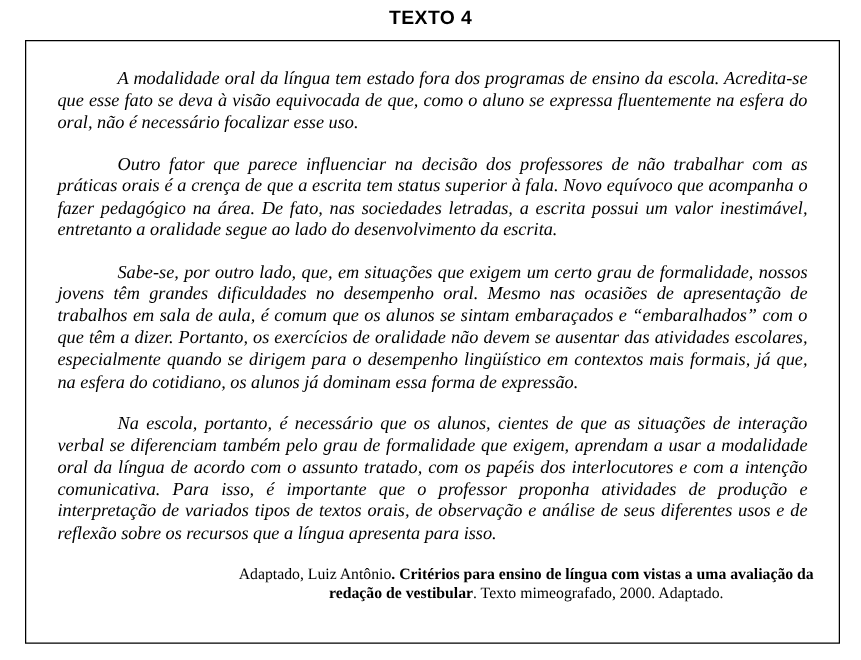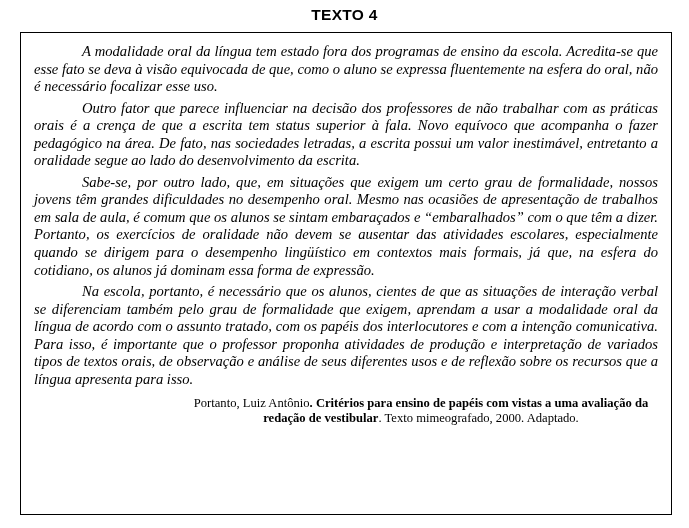--- a/index.html
+++ b/index.html
@@ -41,21 +41,21 @@
     padding: 6px 9px 4px 9px;
   }
   .body-text {
     font-style: italic;
     font-size: 14.6px;
     line-height: 17.55px;
     text-align: justify;
     text-justify: inter-word;
   }
   .body-text p {
-    margin: 4px;
+    margin: 16px;
     text-indent: 48px;
     font-style: italic;
   }
   .source {
     margin-top: 8px;
     font-style: normal;
     font-size: 12.6px;
     line-height: 15px;
     text-align: center;
     padding-left: 150px;
@@ -74,18 +74,18 @@
   <div class="text-box">
 
     <div class="body-text">
       <p>A modalidade oral da língua tem estado fora dos programas de ensino da escola. Acredita-se que esse fato se deva à visão equivocada de que, como o aluno se expressa fluentemente na esfera do oral, não é necessário focalizar esse uso.</p>
       <p>Outro fator que parece influenciar na decisão dos professores de não trabalhar com as práticas orais é a crença de que a escrita tem status superior à fala. Novo equívoco que acompanha o fazer pedagógico na área. De fato, nas sociedades letradas, a escrita possui um valor inestimável, entretanto a oralidade segue ao lado do desenvolvimento da escrita.</p>
       <p>Sabe-se, por outro lado, que, em situações que exigem um certo grau de formalidade, nossos jovens têm grandes dificuldades no desempenho oral. Mesmo nas ocasiões de apresentação de trabalhos em sala de aula, é comum que os alunos se sintam embaraçados e “embaralhados” com o que têm a dizer. Portanto, os exercícios de oralidade não devem se ausentar das atividades escolares, especialmente quando se dirigem para o desempenho lingüístico em contextos mais formais, já que, na esfera do cotidiano, os alunos já dominam essa forma de expressão.</p>
       <p>Na escola, portanto, é necessário que os alunos, cientes de que as situações de interação verbal se diferenciam também pelo grau de formalidade que exigem, aprendam a usar a modalidade oral da língua de acordo com o assunto tratado, com os papéis dos interlocutores e com a intenção comunicativa. Para isso, é importante que o professor proponha atividades de produção e interpretação de variados tipos de textos orais, de observação e análise de seus diferentes usos e de reflexão sobre os recursos que a língua apresenta para isso.</p>
     </div>
 
     <div class="source">
-      <span>Portanto, Luiz Antônio</span><span class="bold">. Critérios para ensino de papéis com vistas a uma avaliação da redação de vestibular</span><span>. Texto mimeografado, 2000. Adaptado.</span>
+      <span>Adaptado, Luiz Antônio</span><span class="bold">. Critérios para ensino de língua com vistas a uma avaliação da redação de vestibular</span><span>. Texto mimeografado, 2000. Adaptado.</span>
     </div>
 
   </div>
 
 </div>
 
 </body></html>

